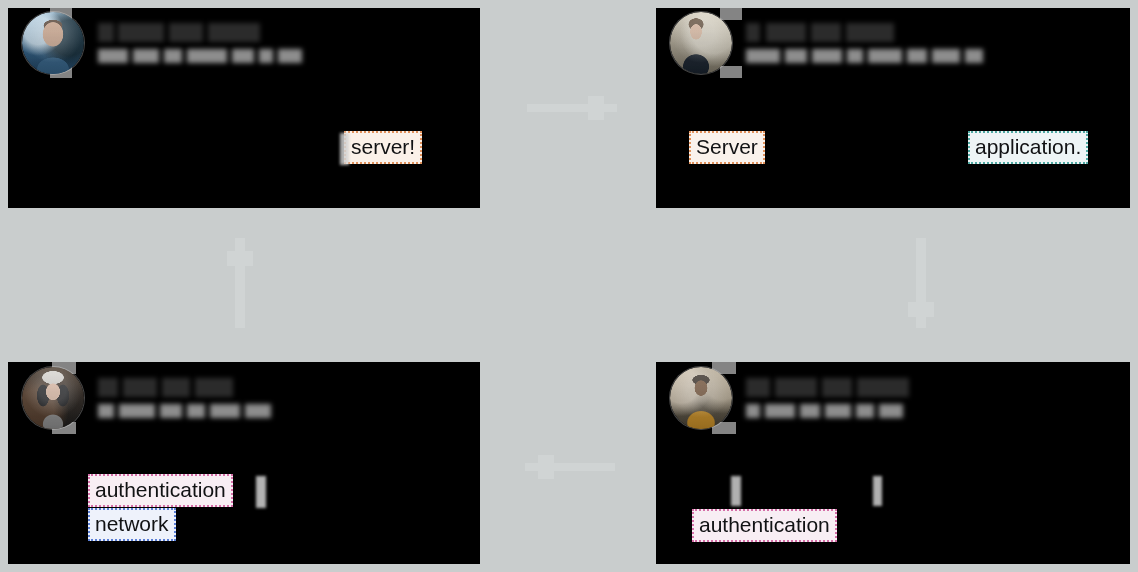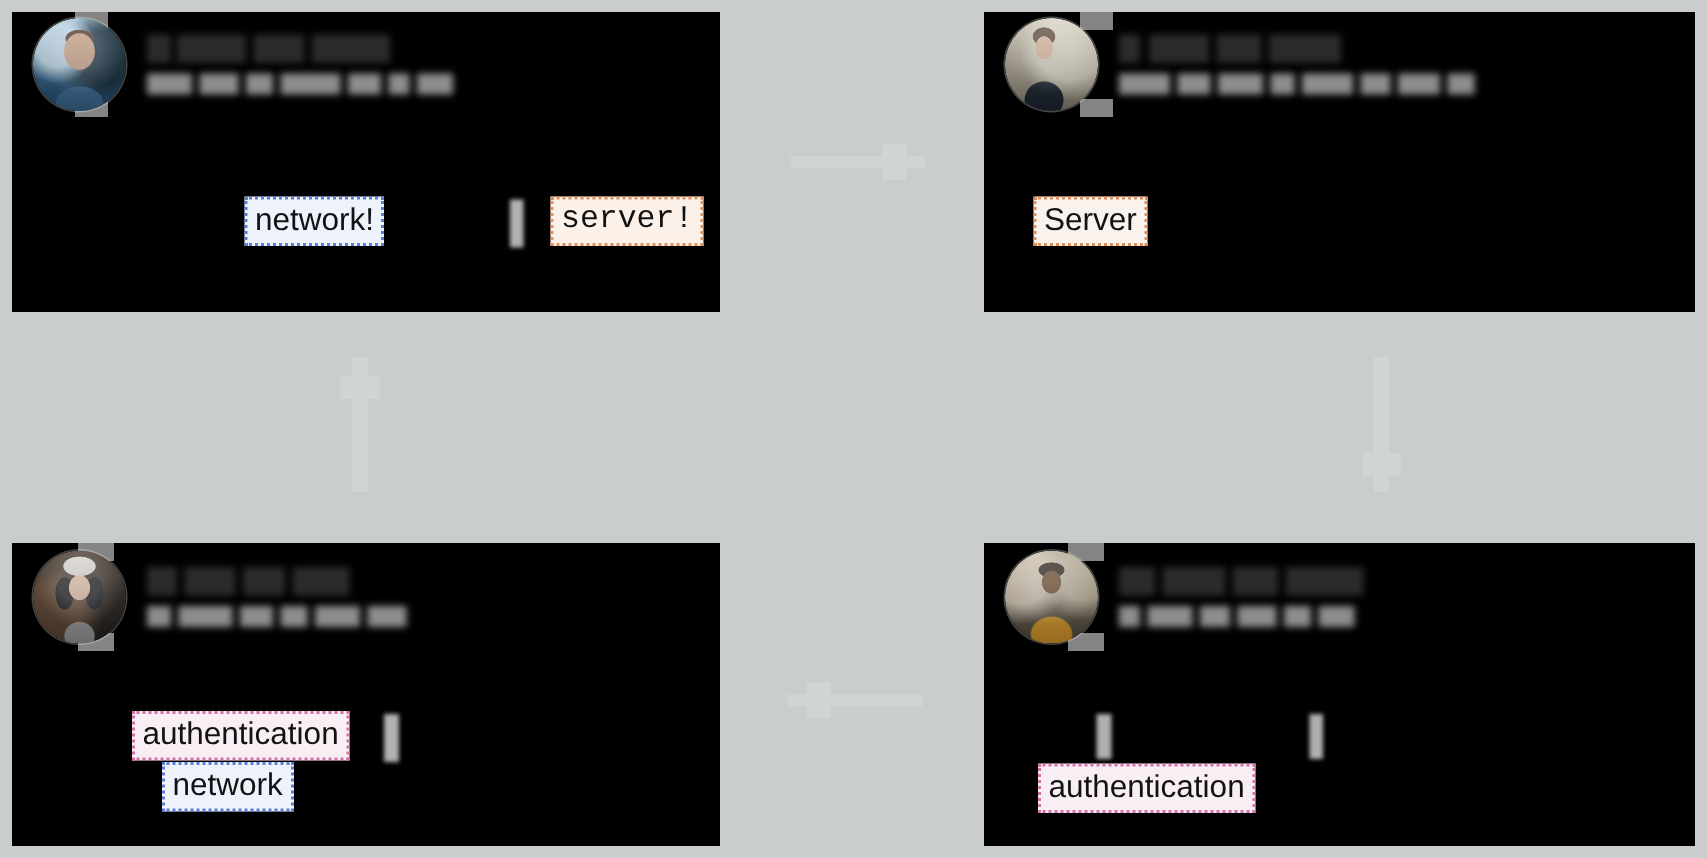--- a/index.html
+++ b/index.html
@@ -252,32 +252,32 @@
         </div>
         <div class="redact redact-sub">
           <span class="seg" style="width:14px"></span><span class="gap" style="width:5px"></span><span class="seg" style="width:30px"></span><span class="gap" style="width:5px"></span><span class="seg" style="width:20px"></span><span class="gap" style="width:5px"></span><span class="seg" style="width:26px"></span><span class="gap" style="width:5px"></span><span class="seg" style="width:18px"></span><span class="gap" style="width:5px"></span><span class="seg" style="width:24px"></span>
         </div>
       </div>
     </div>
 
     <div class="panel-body" style="top:78px; bottom:0;"></div>
   </div>
 
-  <div class="chip" style="left:163px; top:131px; background:#eef2fb; border:2px dotted #5b7fd6;">network!</div>
-
-  <div class="chip" style="left:367px; top:131px; background:#fbf1e9; border:2px dotted #e0905a;font-family:Liberation Mono, monospace;">server!</div>
+
+  <div class="chip" style="left:344px; top:131px; background:#fbf1e9; border:2px dotted #e0905a;">server!</div>
   <div class="blurblock" style="left:340px; top:133px; width:9px; height:32px; background:#d2d2d2; filter:blur(1.4px);"></div>
 
   <div class="chip" style="left:689px; top:131px; background:#faf2ec; border:2px dotted #e0905a;">Server</div>
 
+  <div class="chip" style="left:968px; top:131px; background:#eef5f6; border:2px dotted #4fa9a3;">application.</div>
 
   <div class="chip" style="left:88px; top:474px; background:#f8eef4; border:2px dotted #d56fa8;">authentication</div>
   <div class="blurblock" style="left:256px; top:476px; width:10px; height:32px; background:#d2d2d2; filter:blur(1.4px);"></div>
 
-  <div class="chip" style="left:88px; top:508px; background:#eef2fb; border:2px dotted #5b7fd6;margin-left:20px;">network</div>
+  <div class="chip" style="left:88px; top:508px; background:#eef2fb; border:2px dotted #5b7fd6;">network</div>
 
   <div class="blurblock" style="left:731px; top:476px; width:10px; height:30px; background:#cfcfcf; filter:blur(1.5px);"></div>
   <div class="blurblock" style="left:873px; top:476px; width:9px; height:30px; background:#cfcfcf; filter:blur(1.5px);"></div>
 
   <div class="chip" style="left:692px; top:509px; background:#f8eef4; border:2px dotted #d56fa8;">authentication</div>
 
   <div class="arrow" style="left:527px; top:96px; width:90px; height:26px;">
     <div class="shaft" style="left:0; top:8px; width:78px; height:8px;"></div>
     <div class="headA" style="left:61px; top:0px;  width:16px; height:8px;"></div>
     <div class="headB" style="left:61px; top:16px; width:16px; height:8px;"></div>

